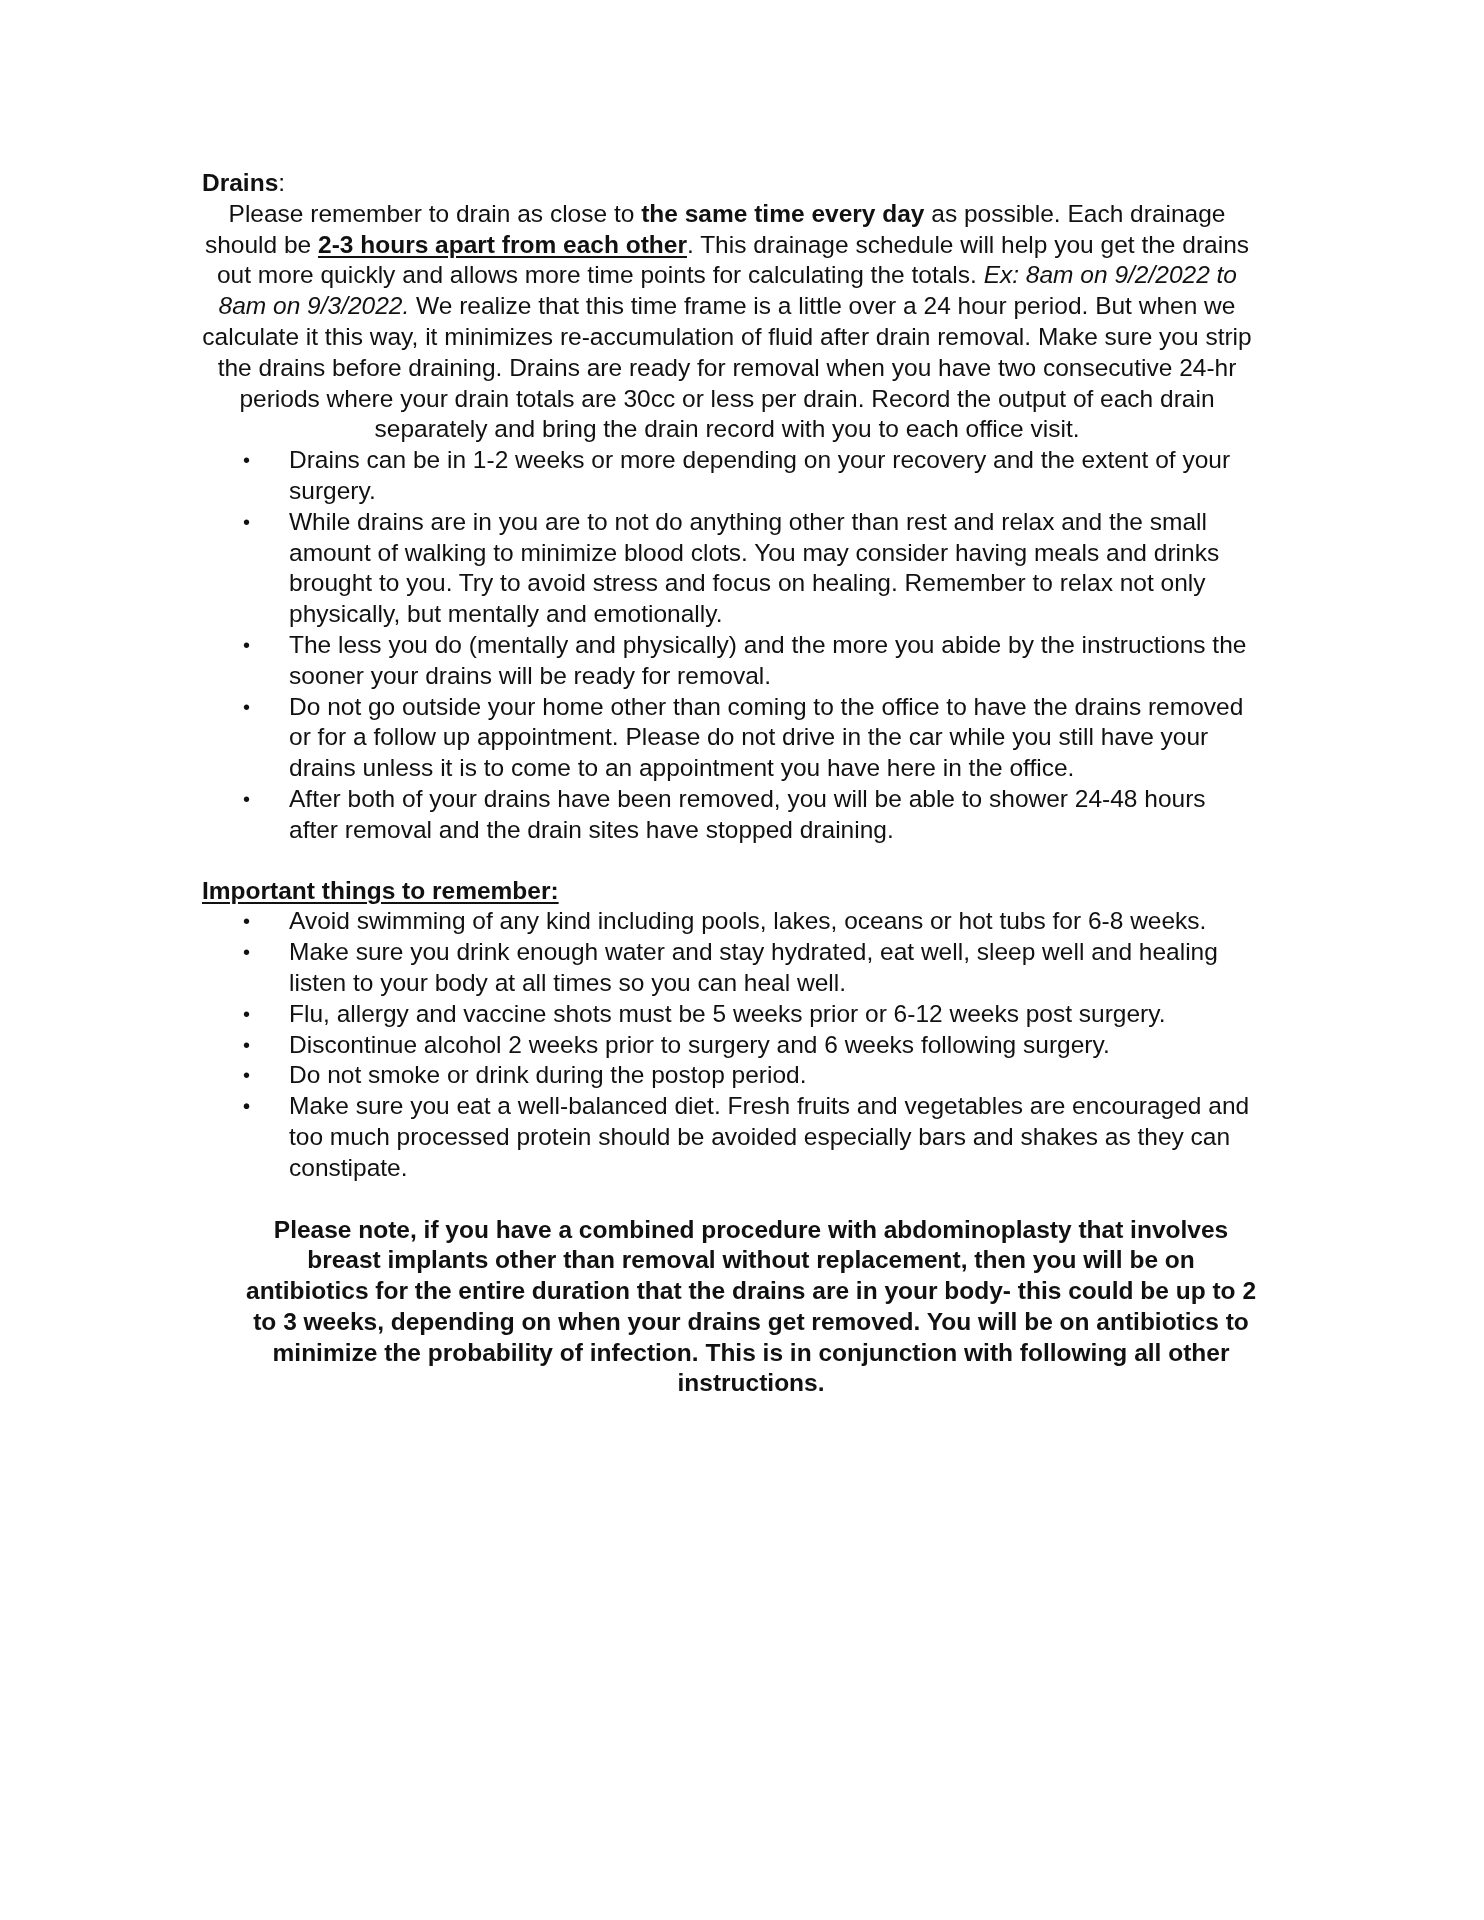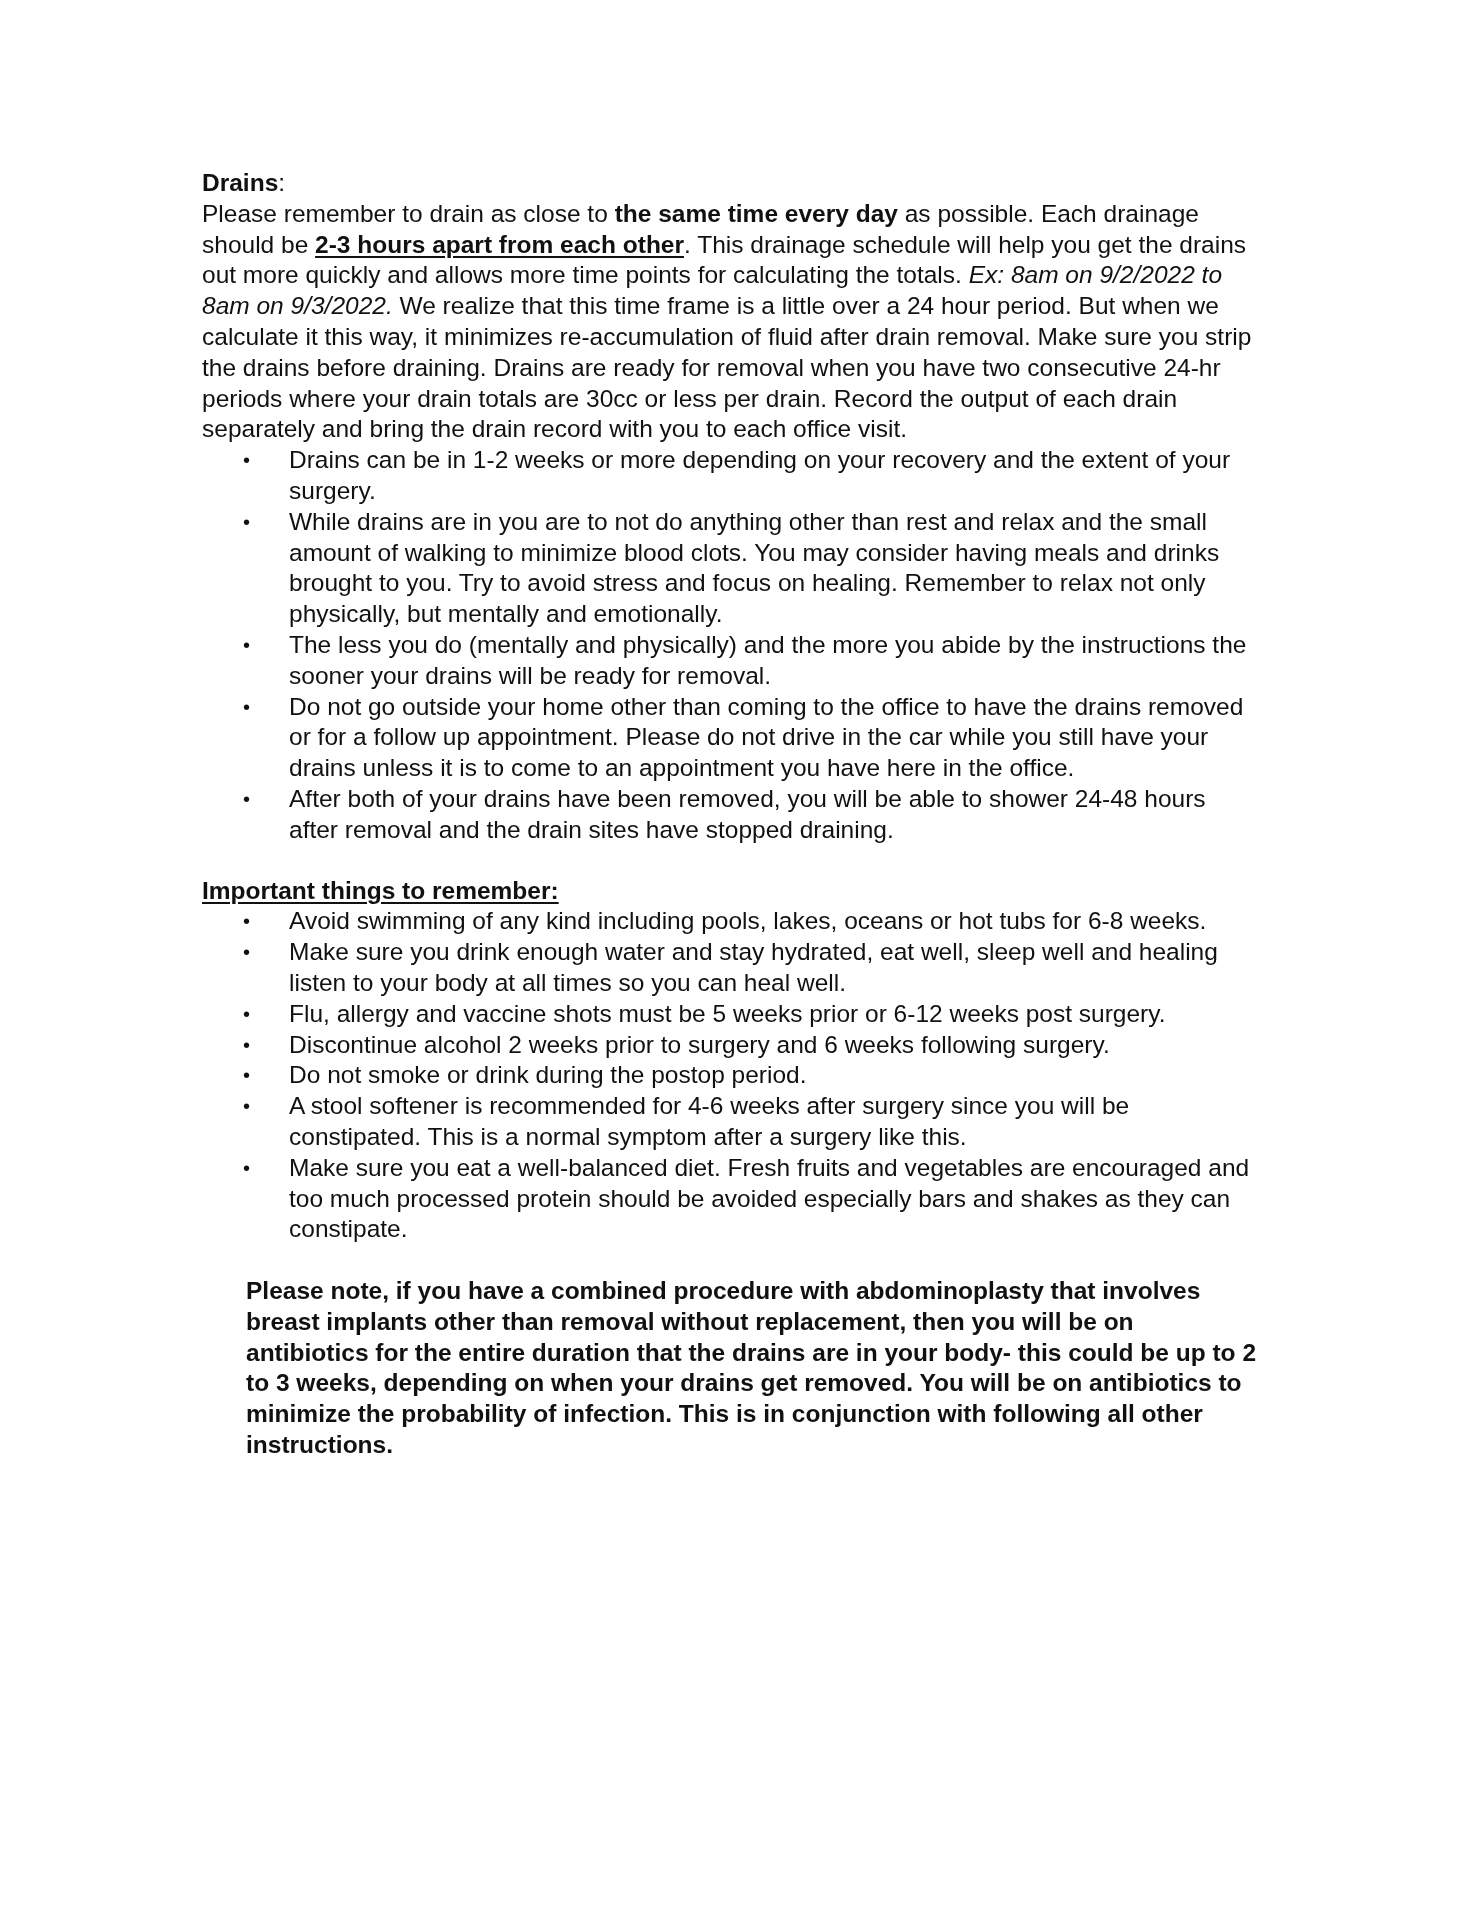--- a/index.html
+++ b/index.html
@@ -21,20 +21,21 @@
       top: 168px;
       width: 1050px;
       font-size: 24.5px;
       line-height: 30.8px;
     }
     .heading {
       font-weight: bold;
     }
     p {
       margin: 0;
+      text-align: center;
     }
     b { font-weight: bold; }
     .ul { text-decoration: underline; text-decoration-thickness: 2px; text-underline-offset: 3px; }
     i { font-style: italic; }
     ul.bullets {
       list-style: none;
       margin: 0;
       padding: 0 0 0 87px;
     }
     ul.bullets li {
@@ -83,19 +84,19 @@
   </ul>
 
   <div class="section-title">Important things to remember:</div>
 
   <ul class="bullets">
     <li><span class="bullet">•</span><span>Avoid swimming of any kind including pools, lakes, oceans or hot tubs for 6-8 weeks.</span></li>
     <li><span class="bullet">•</span><span>Make sure you drink enough water and stay hydrated, eat well, sleep well and healing listen to your body at all times so you can heal well.</span></li>
     <li><span class="bullet">•</span><span>Flu, allergy and vaccine shots must be 5 weeks prior or 6-12 weeks post surgery.</span></li>
     <li><span class="bullet">•</span><span>Discontinue alcohol 2 weeks prior to surgery and 6 weeks following surgery.</span></li>
     <li><span class="bullet">•</span><span>Do not smoke or drink during the postop period.</span></li>
-    <li><span class="bullet">•</span><span>A stool softener is recommended for 4-6 weeks after surgery since you will be constipated. This is a normal symptom after a surgery like this.</span></li>
+    <li><span class="bullet">•</span></li>
     <li><span class="bullet">•</span><span>Make sure you eat a well-balanced diet. Fresh fruits and vegetables are encouraged and too much processed protein should be avoided especially bars and shakes as they can constipate.</span></li>
   </ul>
 
   <p class="note">Please note, if you have a combined procedure with abdominoplasty that involves breast implants other than removal without replacement, then you will be on antibiotics for the entire duration that the drains are in your body- this could be up to 2 to 3 weeks, depending on when your drains get removed. You will be on antibiotics to minimize the probability of infection. This is in conjunction with following all other instructions.</p>
 
 </div>
 
 </body></html>

